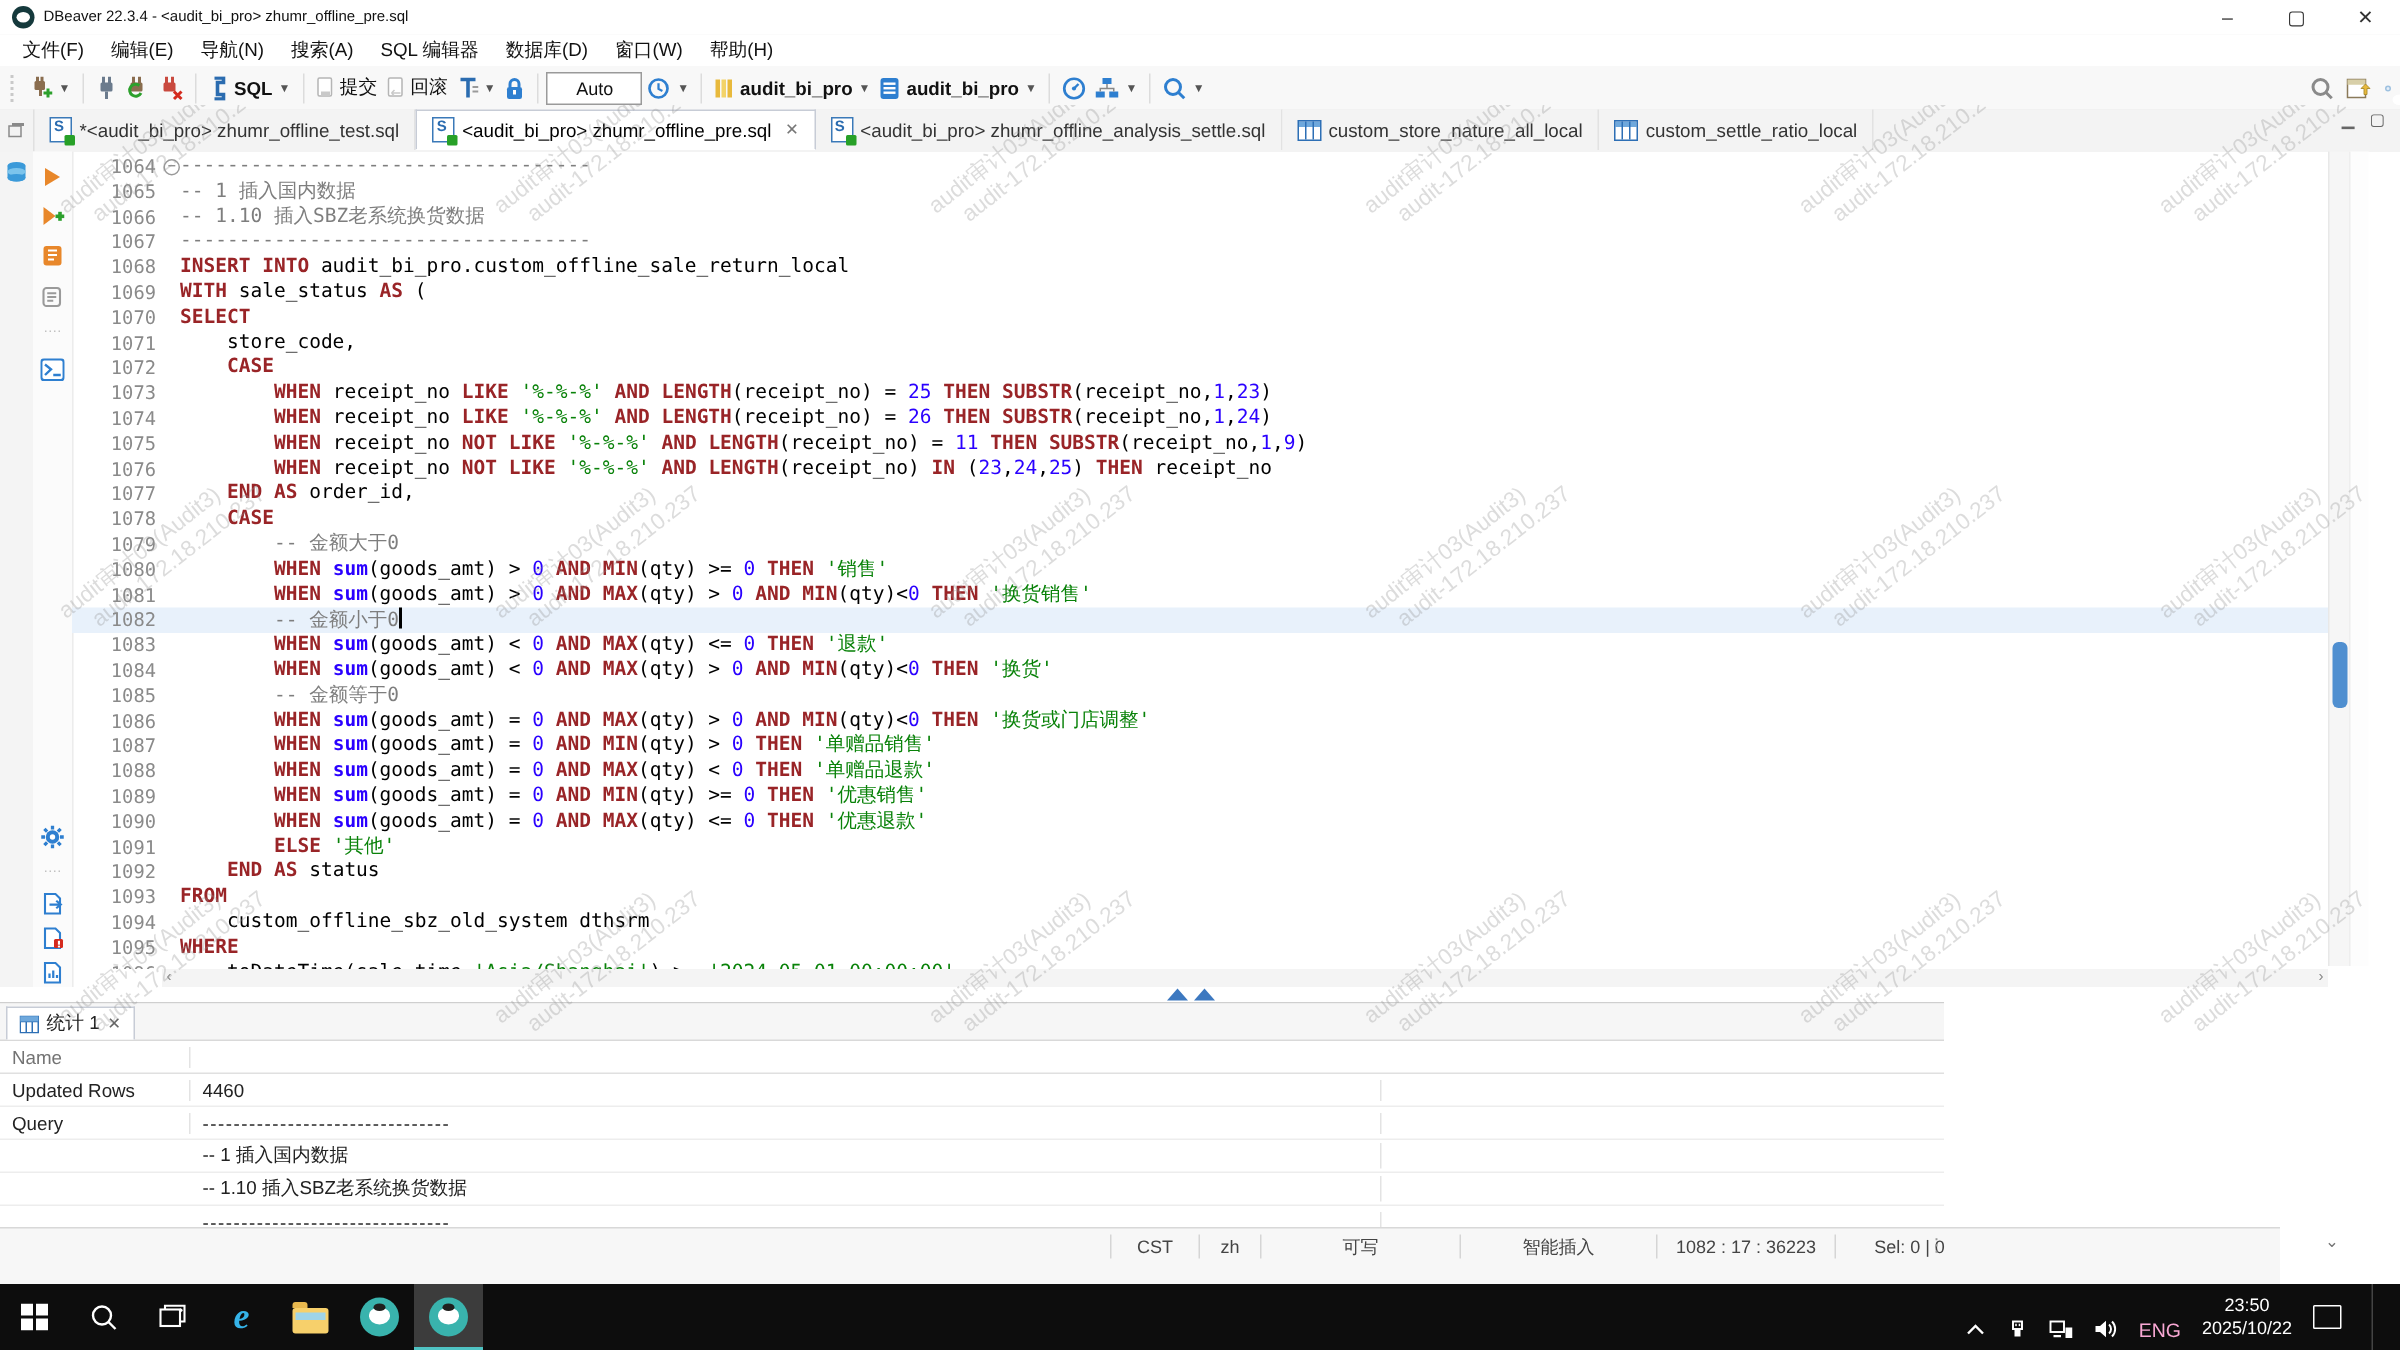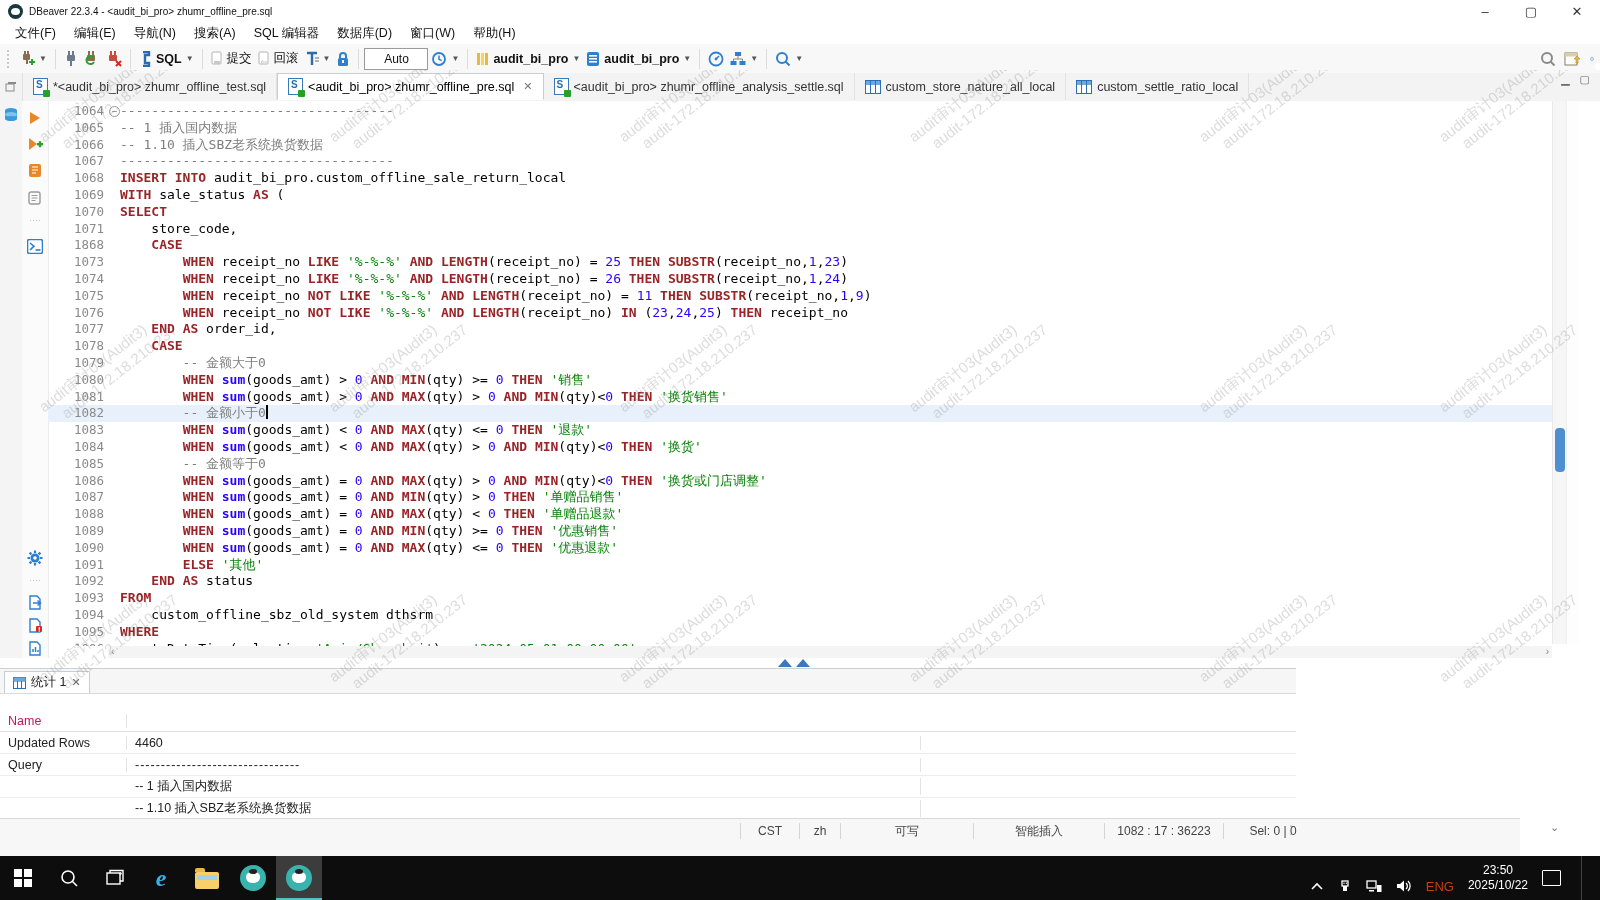--- a/index.html
+++ b/index.html
@@ -72,21 +72,21 @@
   
   .sash{position:absolute;left:0;top:658px;width:1600px;height:10px;background:#fff;}
   .sash .tri{position:absolute;top:1px;width:0;height:0;border-left:7px solid transparent;border-right:7px solid transparent;border-bottom:8px solid #3c78c0;}
   
   .bpanel{position:absolute;left:0;top:668px;width:1296px;height:150px;background:#fff;border-top:1px solid #cfcfcf;}
   .ptabs{height:24px;display:flex;align-items:flex-end;background:#f6f6f6;border-bottom:1px solid #d9d9d9;}
   .ptab{display:flex;align-items:center;gap:5px;background:#fff;border:1px solid #c7ccd6;border-bottom:none;padding:2px 8px;font-size:12.5px;margin-left:4px;}
   .ptab .close{color:#666;font-size:11px;}
   .rtable{position:relative;width:100%;height:125px;font-size:12.5px;}
   .rrow{display:flex;height:21px;align-items:center;border-bottom:1px solid #ededed;}
-  .rrow.hdr{border-bottom:1px solid #e0e0e0;color:#be185d;margin-top:16px;}
+  .rrow.hdr{border-bottom:1px solid #e0e0e0;color:#737373;}
   .c-name{width:118px;padding-left:8px;border-right:1px solid #e3e3e3;flex:none;}
   .c-value{width:785px;padding-left:8px;border-right:1px solid #e3e3e3;white-space:pre;}
   .mono-dash{letter-spacing:1px;}
   
   .statusbar{position:absolute;left:0;top:818px;width:1520px;height:38px;background:#f7f7f7;border-top:1px solid #d8d8d8;font-size:12px;color:#444;}
   .st-group{position:absolute;left:740px;top:0;height:24px;display:flex;align-items:center;}
   .st-seg{height:16px;display:flex;align-items:center;justify-content:center;border-left:1px solid #d5d5d5;padding:0 4px;}
   .st-dots{position:absolute;left:1285px;top:4px;color:#999;}
   .st-chev{position:absolute;left:1550px;top:2px;color:#777;font-size:11px;}
   
@@ -94,21 +94,21 @@
   .tk-slot{width:46px;height:44px;display:flex;align-items:center;justify-content:center;flex:none;}
   .tk-slot.active{background:#3c3c3c;box-shadow:inset 0 -2px 0 #4fc3c3;}
   .beaver{width:26px;height:26px;border-radius:50%;background:#39b3ad;position:relative;}
   .beaver::after{content:"";position:absolute;left:6px;top:7px;width:14px;height:11px;border-radius:50% 50% 60% 60%;background:#fff;}
   .beaver::before{content:"";position:absolute;left:9px;top:4px;width:8px;height:5px;border-radius:50%;background:#20201e;z-index:1;}
   .ie-e{font-size:24px;font-style:italic;font-weight:bold;color:#35b3e8;font-family:"Liberation Serif",serif;}
   .folder{width:24px;height:17px;background:#f7d06b;border-radius:2px;position:relative;margin-top:4px;}
   .folder::before{content:"";position:absolute;left:0;top:-4px;width:10px;height:4px;background:#e8b84e;border-radius:2px 2px 0 0;}
   .folder::after{content:"";position:absolute;left:2px;top:3px;right:2px;height:5px;background:#9fd4e8;}
   .tray{margin-left:auto;display:flex;align-items:center;gap:14px;padding-right:14px;height:100%;}
-  .tray .t-ic{color:#c2410c;display:flex;align-items:center;margin-top:16px;}
+  .tray .t-ic{color:#f9a8d4;display:flex;align-items:center;margin-top:16px;}
   .clock{text-align:center;font-size:12px;line-height:15px;}
   .notif{width:17px;height:14px;border:1px solid #fff;border-radius:1px;}
   .showdesk{width:4px;height:100%;border-left:1px solid #444;margin-left:6px;}
   
   .wm-layer{position:absolute;left:0;top:70px;width:1600px;height:760px;pointer-events:none;z-index:50;overflow:hidden;}
   .wm{position:absolute;transform:rotate(-38deg);color:rgba(150,150,150,0.33);font-size:15px;white-space:nowrap;}
   .wm .l2{margin-left:14px;}
   
   .svgic{display:inline-flex;align-items:center;justify-content:center;}
 </style>
@@ -395,21 +395,21 @@
 
     <div class="editor" id="editor">
         <div class="line"><span class="lnum">1064</span><span class="foldcol"><span class="foldmark">−</span></span><span class="codetext"><span class="sc">-----------------------------------</span></span></div>
         <div class="line"><span class="lnum">1065</span><span class="foldcol"></span><span class="codetext"><span class="sc">-- 1 插入国内数据</span></span></div>
         <div class="line"><span class="lnum">1066</span><span class="foldcol"></span><span class="codetext"><span class="sc">-- 1.10 插入SBZ老系统换货数据</span></span></div>
         <div class="line"><span class="lnum">1067</span><span class="foldcol"></span><span class="codetext"><span class="sc">-----------------------------------</span></span></div>
         <div class="line"><span class="lnum">1068</span><span class="foldcol"></span><span class="codetext"><span class="sk">INSERT INTO</span><span class="si"> audit_bi_pro.custom_offline_sale_return_local</span></span></div>
         <div class="line"><span class="lnum">1069</span><span class="foldcol"></span><span class="codetext"><span class="sk">WITH</span><span class="si"> sale_status </span><span class="sk">AS</span><span class="si"> (</span></span></div>
         <div class="line"><span class="lnum">1070</span><span class="foldcol"></span><span class="codetext"><span class="sk">SELECT</span></span></div>
         <div class="line"><span class="lnum">1071</span><span class="foldcol"></span><span class="codetext"><span class="si">    store_code,</span></span></div>
-        <div class="line"><span class="lnum">1868</span><span class="foldcol"></span><span class="codetext"><span class="si">    </span><span class="sk">CASE</span></span></div>
+        <div class="line"><span class="lnum">1072</span><span class="foldcol"></span><span class="codetext"><span class="si">    </span><span class="sk">CASE</span></span></div>
         <div class="line"><span class="lnum">1073</span><span class="foldcol"></span><span class="codetext"><span class="si">        </span><span class="sk">WHEN</span><span class="si"> receipt_no </span><span class="sk">LIKE</span><span class="si"> </span><span class="ss">'%-%-%'</span><span class="si"> </span><span class="sk">AND</span><span class="si"> </span><span class="sk">LENGTH</span><span class="si">(receipt_no) = </span><span class="sn">25</span><span class="si"> </span><span class="sk">THEN</span><span class="si"> </span><span class="sk">SUBSTR</span><span class="si">(receipt_no,</span><span class="sn">1</span><span class="si">,</span><span class="sn">23</span><span class="si">)</span></span></div>
         <div class="line"><span class="lnum">1074</span><span class="foldcol"></span><span class="codetext"><span class="si">        </span><span class="sk">WHEN</span><span class="si"> receipt_no </span><span class="sk">LIKE</span><span class="si"> </span><span class="ss">'%-%-%'</span><span class="si"> </span><span class="sk">AND</span><span class="si"> </span><span class="sk">LENGTH</span><span class="si">(receipt_no) = </span><span class="sn">26</span><span class="si"> </span><span class="sk">THEN</span><span class="si"> </span><span class="sk">SUBSTR</span><span class="si">(receipt_no,</span><span class="sn">1</span><span class="si">,</span><span class="sn">24</span><span class="si">)</span></span></div>
         <div class="line"><span class="lnum">1075</span><span class="foldcol"></span><span class="codetext"><span class="si">        </span><span class="sk">WHEN</span><span class="si"> receipt_no </span><span class="sk">NOT LIKE</span><span class="si"> </span><span class="ss">'%-%-%'</span><span class="si"> </span><span class="sk">AND</span><span class="si"> </span><span class="sk">LENGTH</span><span class="si">(receipt_no) = </span><span class="sn">11</span><span class="si"> </span><span class="sk">THEN</span><span class="si"> </span><span class="sk">SUBSTR</span><span class="si">(receipt_no,</span><span class="sn">1</span><span class="si">,</span><span class="sn">9</span><span class="si">)</span></span></div>
         <div class="line"><span class="lnum">1076</span><span class="foldcol"></span><span class="codetext"><span class="si">        </span><span class="sk">WHEN</span><span class="si"> receipt_no </span><span class="sk">NOT LIKE</span><span class="si"> </span><span class="ss">'%-%-%'</span><span class="si"> </span><span class="sk">AND</span><span class="si"> </span><span class="sk">LENGTH</span><span class="si">(receipt_no) </span><span class="sk">IN</span><span class="si"> (</span><span class="sn">23</span><span class="si">,</span><span class="sn">24</span><span class="si">,</span><span class="sn">25</span><span class="si">) </span><span class="sk">THEN</span><span class="si"> receipt_no</span></span></div>
         <div class="line"><span class="lnum">1077</span><span class="foldcol"></span><span class="codetext"><span class="si">    </span><span class="sk">END</span><span class="si"> </span><span class="sk">AS</span><span class="si"> order_id,</span></span></div>
         <div class="line"><span class="lnum">1078</span><span class="foldcol"></span><span class="codetext"><span class="si">    </span><span class="sk">CASE</span></span></div>
         <div class="line"><span class="lnum">1079</span><span class="foldcol"></span><span class="codetext"><span class="sc">        -- 金额大于0</span></span></div>
         <div class="line"><span class="lnum">1080</span><span class="foldcol"></span><span class="codetext"><span class="si">        </span><span class="sk">WHEN</span><span class="si"> </span><span class="sf">sum</span><span class="si">(goods_amt) &gt; </span><span class="sn">0</span><span class="si"> </span><span class="sk">AND</span><span class="si"> </span><span class="sk">MIN</span><span class="si">(qty) &gt;= </span><span class="sn">0</span><span class="si"> </span><span class="sk">THEN</span><span class="si"> </span><span class="ss">'销售'</span></span></div>
         <div class="line"><span class="lnum">1081</span><span class="foldcol"></span><span class="codetext"><span class="si">        </span><span class="sk">WHEN</span><span class="si"> </span><span class="sf">sum</span><span class="si">(goods_amt) &gt; </span><span class="sn">0</span><span class="si"> </span><span class="sk">AND</span><span class="si"> </span><span class="sk">MAX</span><span class="si">(qty) &gt; </span><span class="sn">0</span><span class="si"> </span><span class="sk">AND</span><span class="si"> </span><span class="sk">MIN</span><span class="si">(qty)&lt;</span><span class="sn">0</span><span class="si"> </span><span class="sk">THEN</span><span class="si"> </span><span class="ss">'换货销售'</span></span></div>
         <div class="line cur"><span class="lnum">1082</span><span class="foldcol"></span><span class="codetext"><span class="sc">        -- 金额小于0</span><span class="caret"></span></span></div>

